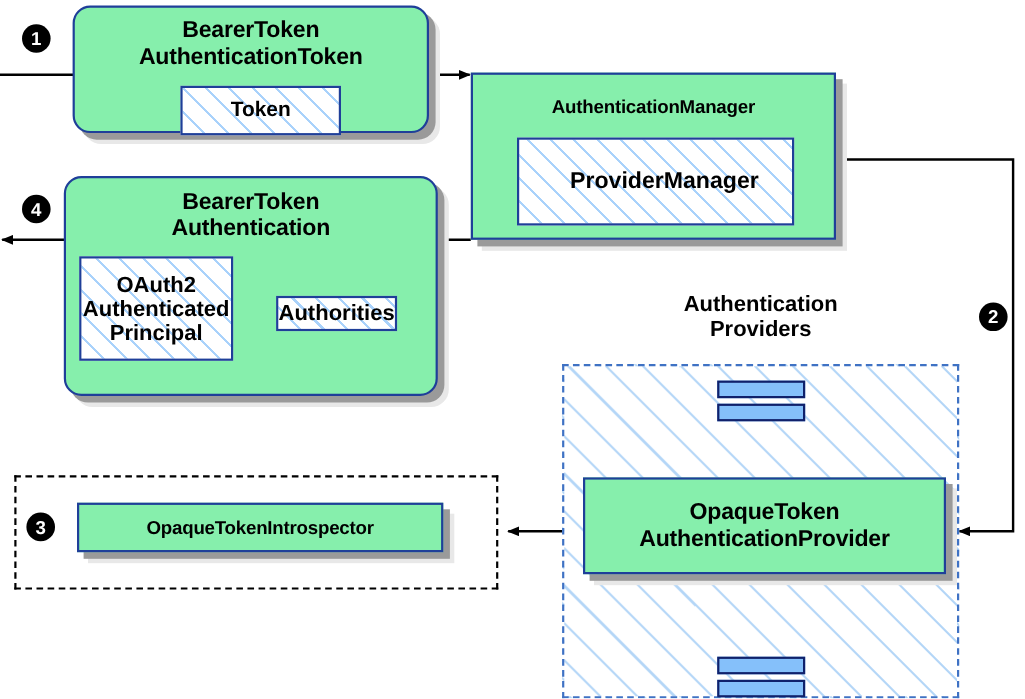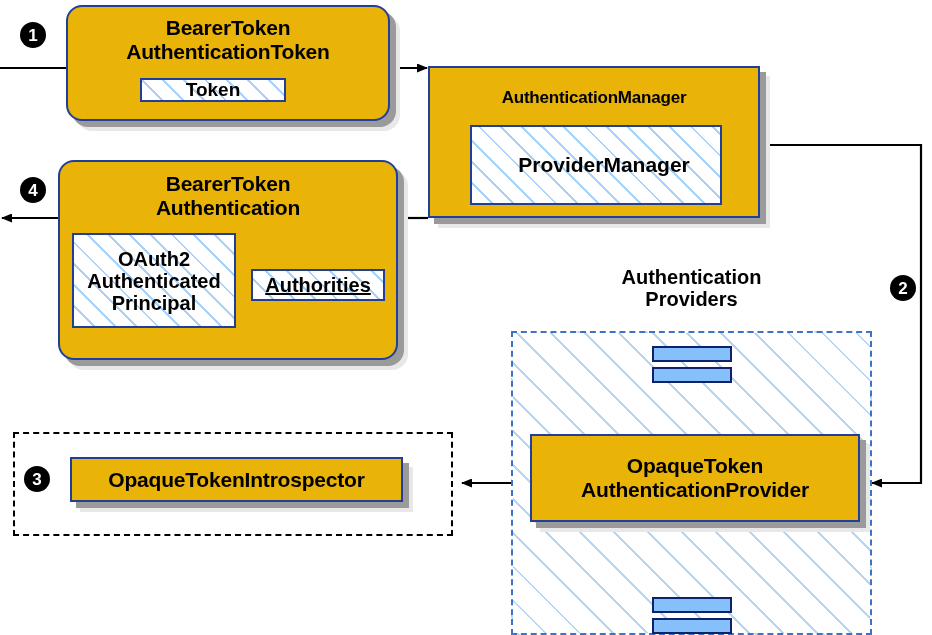--- a/index.html
+++ b/index.html
@@ -26,21 +26,21 @@
     box-sizing: border-box;
     display: flex;
     flex-direction: column;
     align-items: center;
     font-weight: bold;
     color: #000000;
     z-index: 4;
   }
   
   .comp {
-    background: #eab308;
+    background: #86efac;
     border: 2px solid #1f3f99;
   }
   .comp.rounded { border-radius: 16px; }
   .comp.shadow-1 {
     box-shadow: 6px 6px 0 0 #9a9a9a, 10px 10px 0 0 #e8e8e8;
   }
   .comp.shadow-sharp {
     box-shadow: 6px 6px 0 0 #9a9a9a, 10px 10px 0 0 #e8e8e8;
   }
   .comp-title {
@@ -166,51 +166,51 @@
 
   <div class="dashed-plain" style="left:13px; top:432px; width:440px; height:104px;"></div>
 
   <div class="caption" style="left:511px; top:266px; width:361px; font-size:20px;">Authentication
 Providers</div>
 
   <div class="node comp rounded shadow-1" style="left:66px; top:5px; width:324px; height:116px; padding-top:9px;">
     <div class="comp-title" style="font-size:21px;">BearerToken
 AuthenticationToken</div>
   </div>
-  <div class="inner" style="left:140px; top:78px; width:146px; height:24px; font-size:19px;">Token</div>
+  <div class="inner" style="left:164px; top:78px; width:146px; height:45px; font-size:19px;">Token</div>
 
   <div class="node comp shadow-sharp" style="left:428px; top:66px; width:332px; height:152px; padding-top:20px;">
     <div class="comp-title" style="font-size:17px;">AuthenticationManager</div>
   </div>
   <div class="inner" style="left:470px; top:125px; width:252px; height:80px; font-size:21px;padding-left:16px;">ProviderManager</div>
 
   <div class="node comp rounded shadow-1" style="left:58px; top:160px; width:340px; height:200px; padding-top:10px;">
     <div class="comp-title" style="font-size:21px;">BearerToken
 Authentication</div>
   </div>
-  <div class="inner" style="left:72px; top:233px; width:164px; height:95px; font-size:20px;">OAuth2
+  <div class="inner" style="left:72px; top:233px; width:140px; height:95px; font-size:20px;">OAuth2
 Authenticated
 Principal</div>
-  <div class="inner" style="left:251px; top:269px; width:134px; height:32px; font-size:20px;text-decoration:underline;">Authorities</div>
+  <div class="inner" style="left:251px; top:269px; width:110px; height:32px; font-size:20px;">Authorities</div>
 
   <div class="bar" style="left:652px; top:346px; width:80px; height:16px;"></div>
   <div class="bar" style="left:652px; top:367px; width:80px; height:16px;"></div>
 
   <div class="node comp shadow-sharp" style="left:530px; top:434px; width:330px; height:88px;
               justify-content:center;">
     <div class="comp-title" style="font-size:21px;">OpaqueToken
 AuthenticationProvider</div>
   </div>
 
   <div class="bar" style="left:652px; top:597px; width:80px; height:16px;"></div>
   <div class="bar" style="left:652px; top:618px; width:80px; height:16px;"></div>
 
   <div class="node comp shadow-sharp" style="left:70px; top:457px; width:333px; height:45px;
               justify-content:center; z-index:5;">
-    <div class="comp-title" style="font-size:21px;">OpaqueTokenIntrospector</div>
+    <div class="comp-title" style="font-size:17px;">OpaqueTokenIntrospector</div>
   </div>
 
   <div class="badge" style="left:20px; top:22px;">1</div>
   <div class="badge" style="left:890px; top:275px;">2</div>
   <div class="badge" style="left:24px; top:466px;">3</div>
   <div class="badge" style="left:20px; top:177px;">4</div>
 
 </div>
 
 </body></html>

